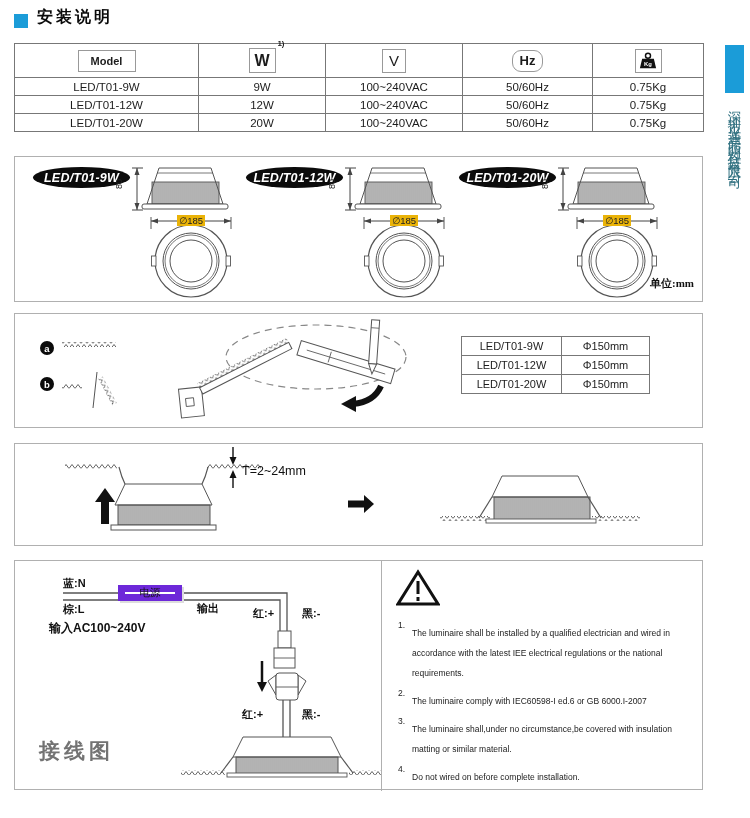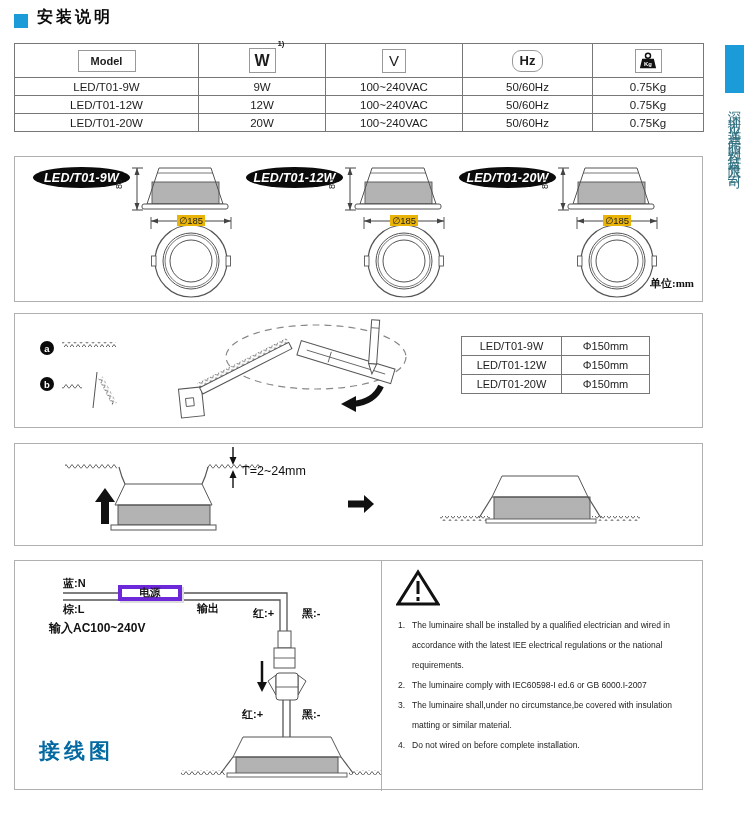--- a/index.html
+++ b/index.html
@@ -69,32 +69,32 @@
   table.cut td { border:1px solid #777; text-align:center; vertical-align:middle;
                  font-size:11px; height:19px; padding:0; color:#1c1c1c; }
   table.cut tr.hdr td { font-weight:bold; height:21px; }
 
   
   .t-label { position:absolute; left:227px; top:20px; font-size:12.5px; color:#111; }
 
   
   .wl { position:absolute; font-size:11px; font-weight:bold; color:#111; white-space:nowrap; }
   .psu-box { position:absolute; left:103px; top:24px; width:64px; height:16px;
-             border:4px solid #6d28d9; background:#fff; display:flex; align-items:center;
-             justify-content:center; font-size:10.5px; font-weight:bold;
+             border:7px solid #6d28d9; background:#fff; display:flex; align-items:center;
+             justify-content:center; font-size:10.5px; font-weight:normal;
              box-shadow:2px 2px 0 #ddd; }
   .wiring-caption { position:absolute; left:24px; top:176px; font-size:21px; font-weight:bold;
-                    letter-spacing:4px; color:#0369a1; }
+                    letter-spacing:4px; color:#737373; }
 
   
   .warn-list { position:absolute; left:16px; top:54px; width:301px;
                font-size:8.5px; line-height:20px; color:#222; }
   .warn-item { display:flex; }
   .warn-num { width:14px; flex:none; }
-  .warn-text { flex:1; }
+  .warn-text { flex:1;margin-top:8px; }
 
   svg { display:block; }
 </style>
 </head>
 <body>
 
 <svg width="0" height="0" style="position:absolute" aria-hidden="true">
   <defs>
     <pattern id="p-fins" width="4" height="8" patternUnits="userSpaceOnUse">
       <path d="M1,0 V8 M3,0 V8" stroke="#555" stroke-width="0.9" fill="none"></path>

